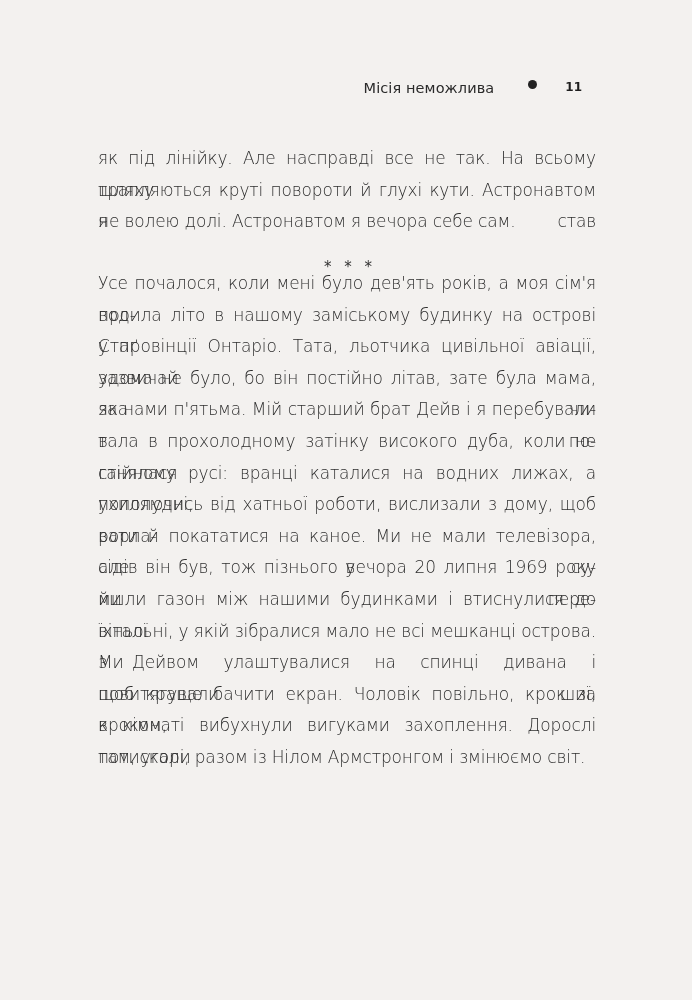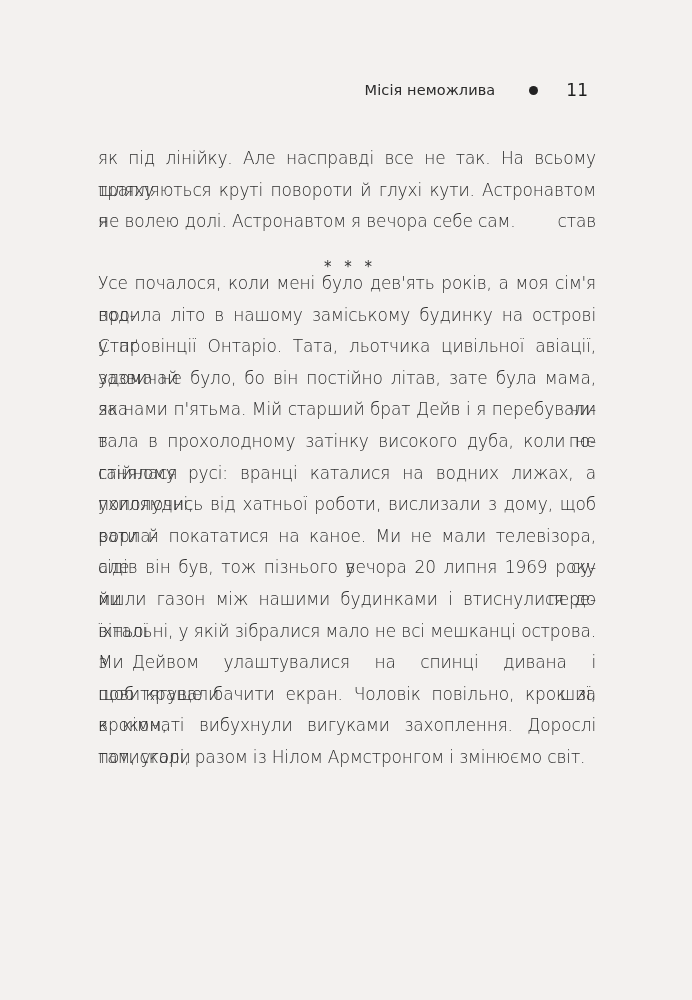--- a/index.html
+++ b/index.html
@@ -11,40 +11,40 @@
       height: 1000px;
       background: #f3f1ef;
       position: relative;
       overflow: hidden;
       font-family: "DejaVu Sans", "Liberation Sans", sans-serif;
       color: #2e2e2e;
     }
     .running-head {
       position: absolute;
       top: 80px;
-      right: 104px;
+      right: 110px;
       display: flex;
-      align-items: center;
+      align-items: flex-start;
       font-size: 14.5px;
       color: #2a2a2a;
       gap: 12px;
     }
     .running-head .title {
       letter-spacing: 0.1px;
     }
     .running-head .bullet {
       width: 9px;
       height: 9px;
       border-radius: 50%;
       background: #222;
       margin: 0 16px 0 22px;
     }
     .running-head .page-num {
-      font-weight: normal;
-      font-size: 17px;
+      font-weight: bold;
+      font-size: 12px;
       color: #1e1e1e;
     }
     .text-block {
       position: absolute;
       left: 98px;
       width: 498px;
       font-size: 17px;
       line-height: 31.6px;
       font-weight: 300;
     }

